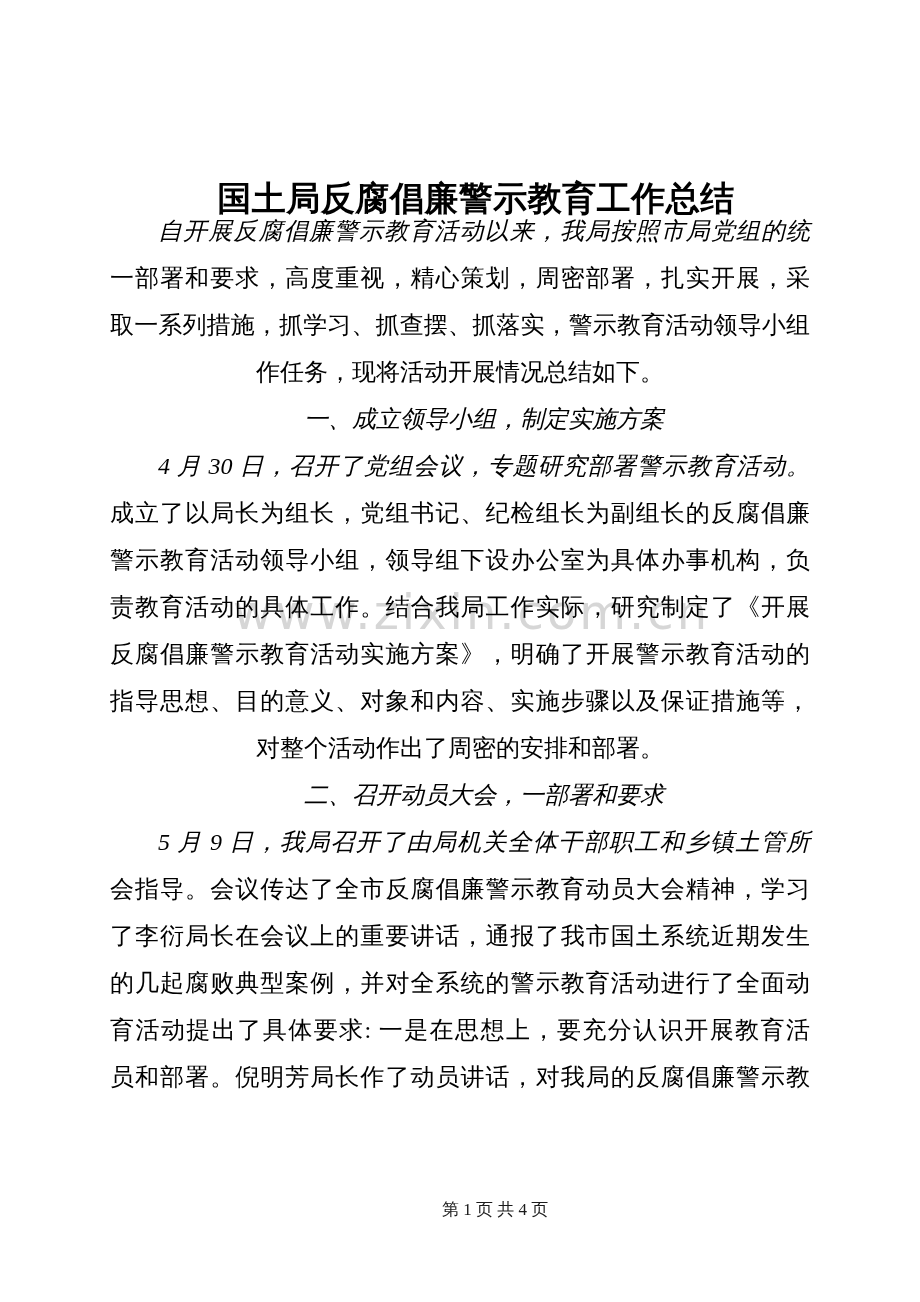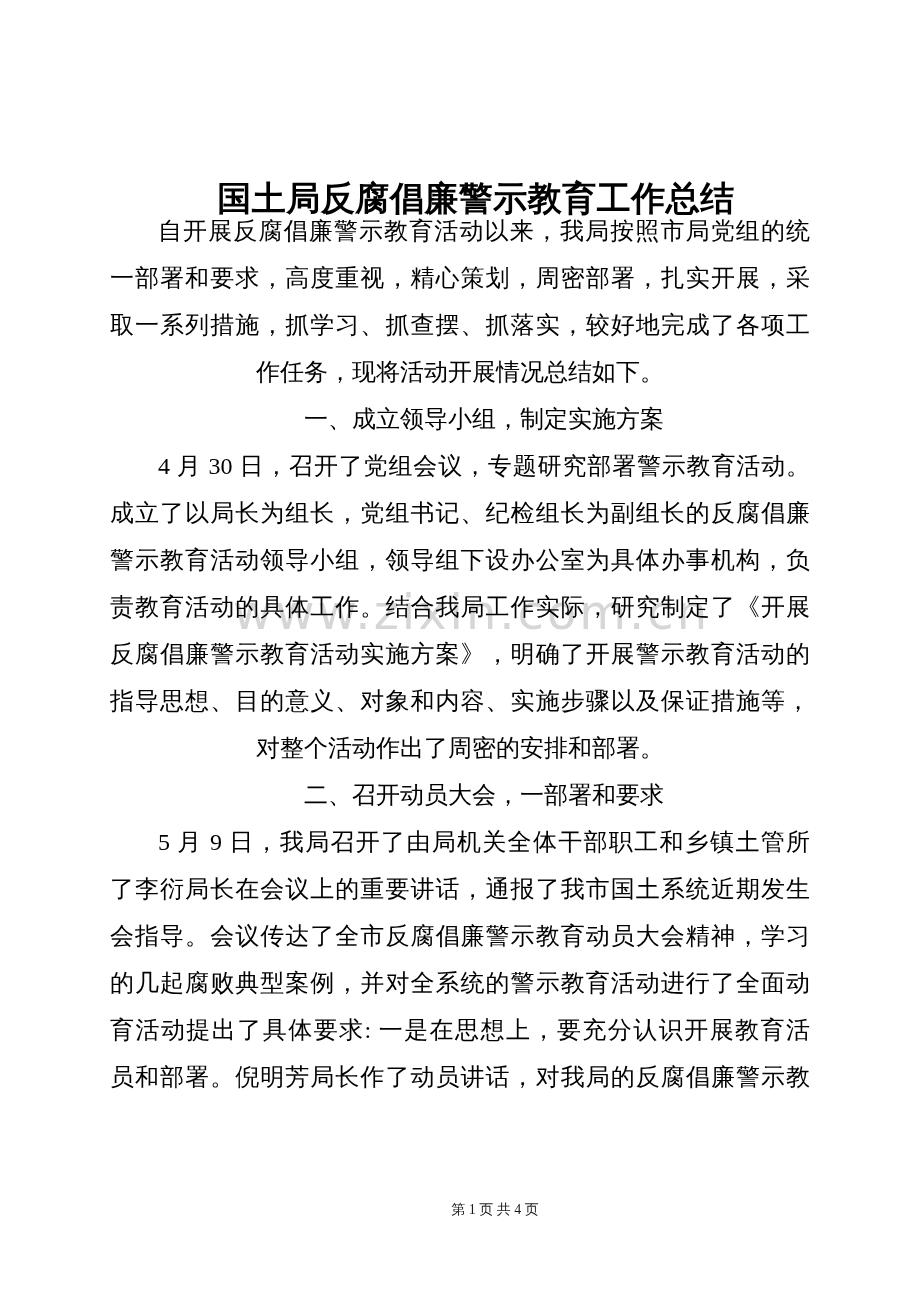--- a/index.html
+++ b/index.html
@@ -56,59 +56,60 @@
     text-align: center;
     white-space: nowrap;
   }
   .line.fill {
     white-space: normal;
     text-align: justify;
     text-align-last: justify;
   }
   .line.indent {
     text-indent: 2em;
+    font-style: italic;
   }
   .footer {
     position: absolute;
     top: 1196px;
     left: 0;
     width: 920px;
     box-sizing: border-box;
     padding-left: 70px;
     z-index: 1;
-    font-size: 14px;
+    font-size: 17px;
     line-height: 28px;
     text-align: center;
     color: #1a1a1a;
   }
 </style>
 </head>
 <body>
 
 <div class="page">
   <div class="watermark">www.zixin.com.cn</div>
 
   <h1 class="title">国土局反腐倡廉警示教育工作总结</h1>
 
   <div class="body-text">
       <div class="line indent fill">自开展反腐倡廉警示教育活动以来，我局按照市局党组的统</div>
       <div class="line fill">一部署和要求，高度重视，精心策划，周密部署，扎实开展，采</div>
-      <div class="line fill">取一系列措施，抓学习、抓查摆、抓落实，较好地完成了各项工</div>
+      <div class="line fill">取一系列措施，抓学习、抓查摆、抓落实，警示教育活动领导小组</div>
       <div class="line">作任务，现将活动开展情况总结如下。</div>
       <div class="line indent">一、成立领导小组，制定实施方案</div>
       <div class="line indent fill">4 月 30 日，召开了党组会议，专题研究部署警示教育活动。</div>
       <div class="line fill">成立了以局长为组长，党组书记、纪检组长为副组长的反腐倡廉</div>
       <div class="line fill">警示教育活动领导小组，领导组下设办公室为具体办事机构，负</div>
       <div class="line fill">责教育活动的具体工作。结合我局工作实际，研究制定了《开展</div>
       <div class="line fill">反腐倡廉警示教育活动实施方案》，明确了开展警示教育活动的</div>
       <div class="line fill">指导思想、目的意义、对象和内容、实施步骤以及保证措施等，</div>
       <div class="line">对整个活动作出了周密的安排和部署。</div>
       <div class="line indent">二、召开动员大会，一部署和要求</div>
       <div class="line indent fill">5 月 9 日，我局召开了由局机关全体干部职工和乡镇土管所</div>
+      <div class="line fill">会指导。会议传达了全市反腐倡廉警示教育动员大会精神，学习</div>
       <div class="line fill">了李衍局长在会议上的重要讲话，通报了我市国土系统近期发生</div>
-      <div class="line fill">会指导。会议传达了全市反腐倡廉警示教育动员大会精神，学习</div>
       <div class="line fill">的几起腐败典型案例，并对全系统的警示教育活动进行了全面动</div>
       <div class="line fill">育活动提出了具体要求: 一是在思想上，要充分认识开展教育活</div>
       <div class="line fill">员和部署。倪明芳局长作了动员讲话，对我局的反腐倡廉警示教</div>
     </div>
 
   <div class="footer">第 1 页  共 4 页</div>
 </div>
 
 </body></html>

